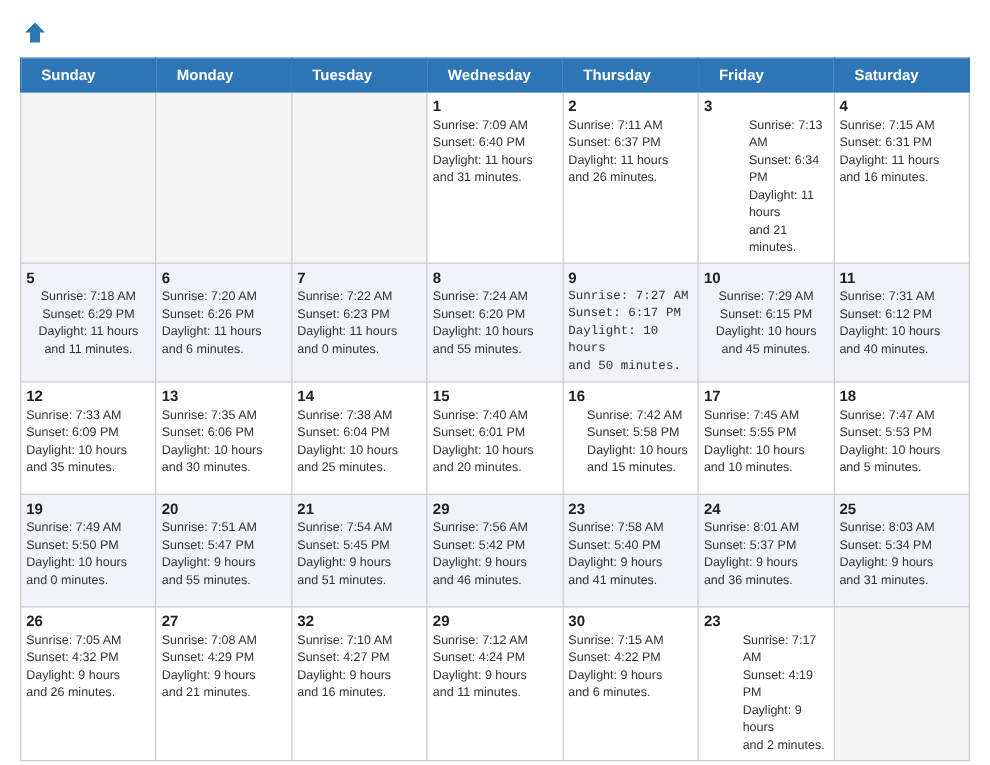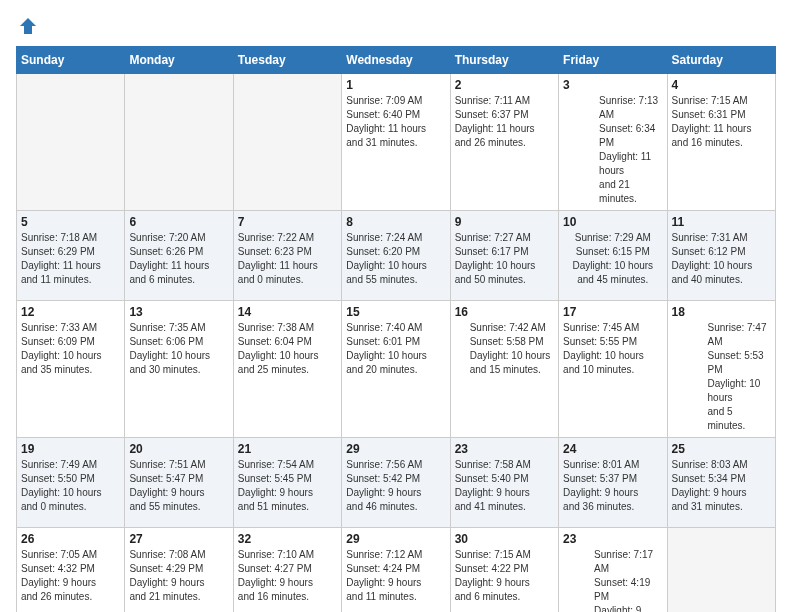--- a/index.html
+++ b/index.html
@@ -53,21 +53,21 @@
       color: #555;
     }
     .calendar {
       width: 100%;
       border-collapse: collapse;
       font-size: 11px;
     }
     .calendar th {
       background-color: #2e75b6;
       color: #fff;
-      padding: 6px 4px;
+      padding: 6px 16px;
       text-align: left;
       font-weight: bold;
       font-size: 12px;
       border: 1px solid #2e75b6;
     }
     .calendar td {
       border: 1px solid #ccc;
       padding: 4px;
       vertical-align: top;
       width: calc(100% / 7);
@@ -155,21 +155,21 @@
           <div class="day-number">4</div>
           <div class="day-info" style="white-space: pre-line;">Sunrise: 7:15 AM
 Sunset: 6:31 PM
 Daylight: 11 hours
 and 16 minutes.</div>
         </td>
       </tr>
       <tr class="row-shaded">
         <td>
           <div class="day-number">5</div>
-          <div class="day-info" style="white-space: pre-line;">Sunrise: 7:18 AM
+          <div class="day-info" style="white-space: pre-line; text-align: center;">Sunrise: 7:18 AM
 Sunset: 6:29 PM
 Daylight: 11 hours
 and 11 minutes.</div>
         </td>
         <td>
           <div class="day-number">6</div>
           <div class="day-info" style="white-space: pre-line;">Sunrise: 7:20 AM
 Sunset: 6:26 PM
 Daylight: 11 hours
 and 6 minutes.</div>
@@ -183,21 +183,21 @@
         </td>
         <td>
           <div class="day-number">8</div>
           <div class="day-info" style="white-space: pre-line;">Sunrise: 7:24 AM
 Sunset: 6:20 PM
 Daylight: 10 hours
 and 55 minutes.</div>
         </td>
         <td>
           <div class="day-number">9</div>
-          <div class="day-info" style="white-space: pre-line;">Sunrise: 7:27 AM
+          <div class="day-info" style="white-space: pre-line; font-family: Liberation Mono, monospace;">Sunrise: 7:27 AM
 Sunset: 6:17 PM
 Daylight: 10 hours
 and 50 minutes.</div>
         </td>
         <td>
           <div class="day-number">10</div>
           <div class="day-info" style="white-space: pre-line; text-align: center;">Sunrise: 7:29 AM
 Sunset: 6:15 PM
 Daylight: 10 hours
 and 45 minutes.</div>
@@ -248,21 +248,21 @@
         </td>
         <td>
           <div class="day-number">17</div>
           <div class="day-info" style="white-space: pre-line;">Sunrise: 7:45 AM
 Sunset: 5:55 PM
 Daylight: 10 hours
 and 10 minutes.</div>
         </td>
         <td>
           <div class="day-number">18</div>
-          <div class="day-info" style="white-space: pre-line; margin-left: 36px;">Sunrise: 7:47 AM
+          <div class="day-info" style="white-space: pre-line;">Sunrise: 7:47 AM
 Sunset: 5:53 PM
 Daylight: 10 hours
 and 5 minutes.</div>
         </td>
       </tr>
       <tr class="row-shaded">
         <td>
           <div class="day-number">19</div>
           <div class="day-info" style="white-space: pre-line;">Sunrise: 7:49 AM
 Sunset: 5:50 PM

